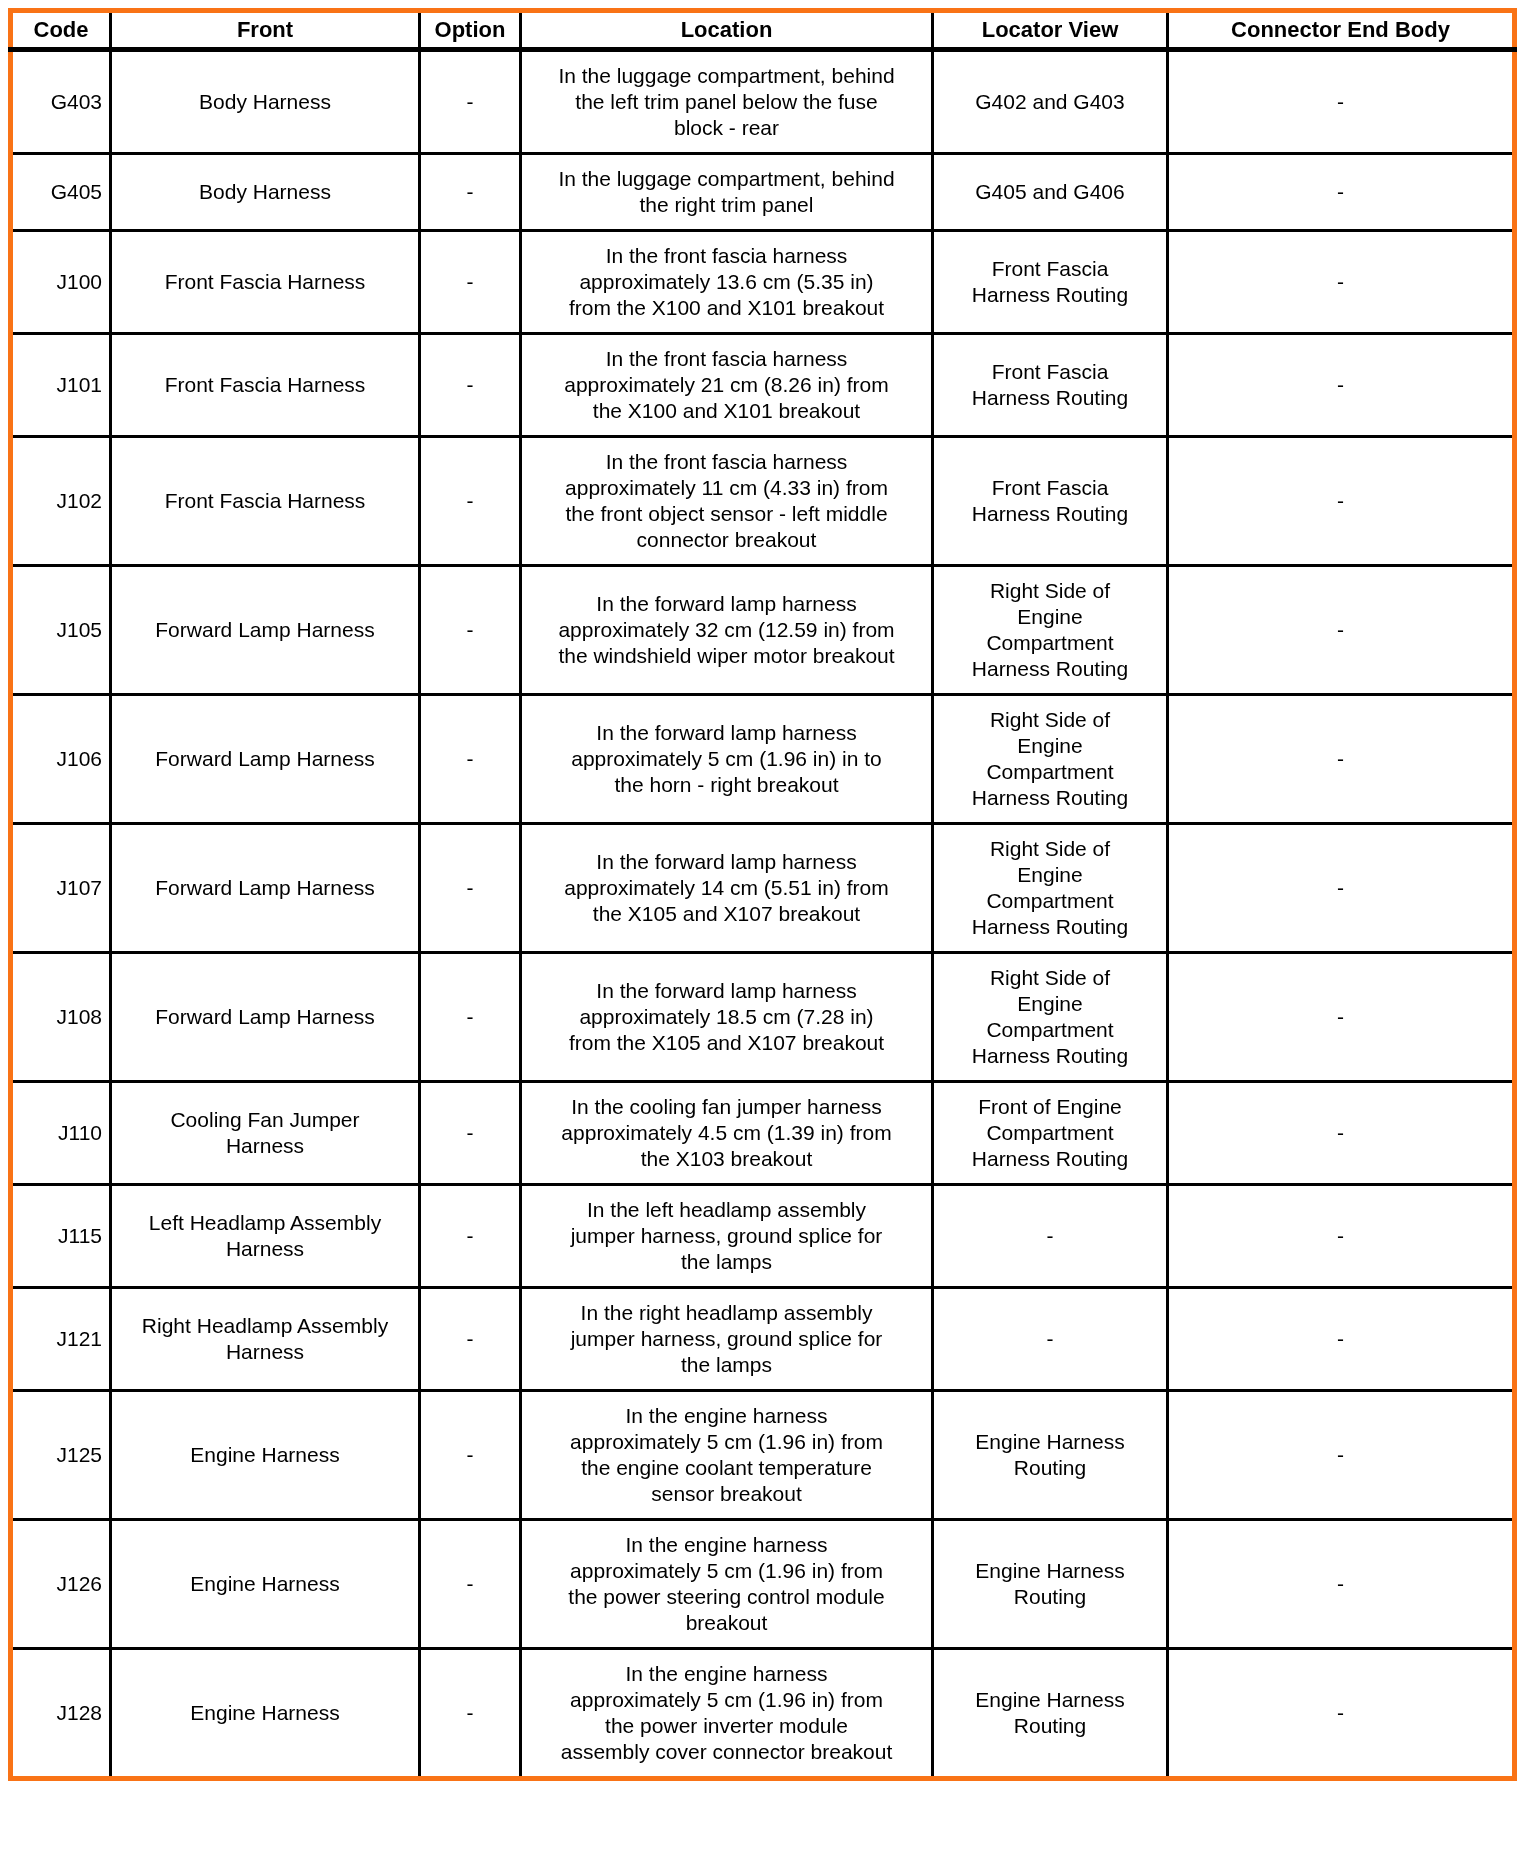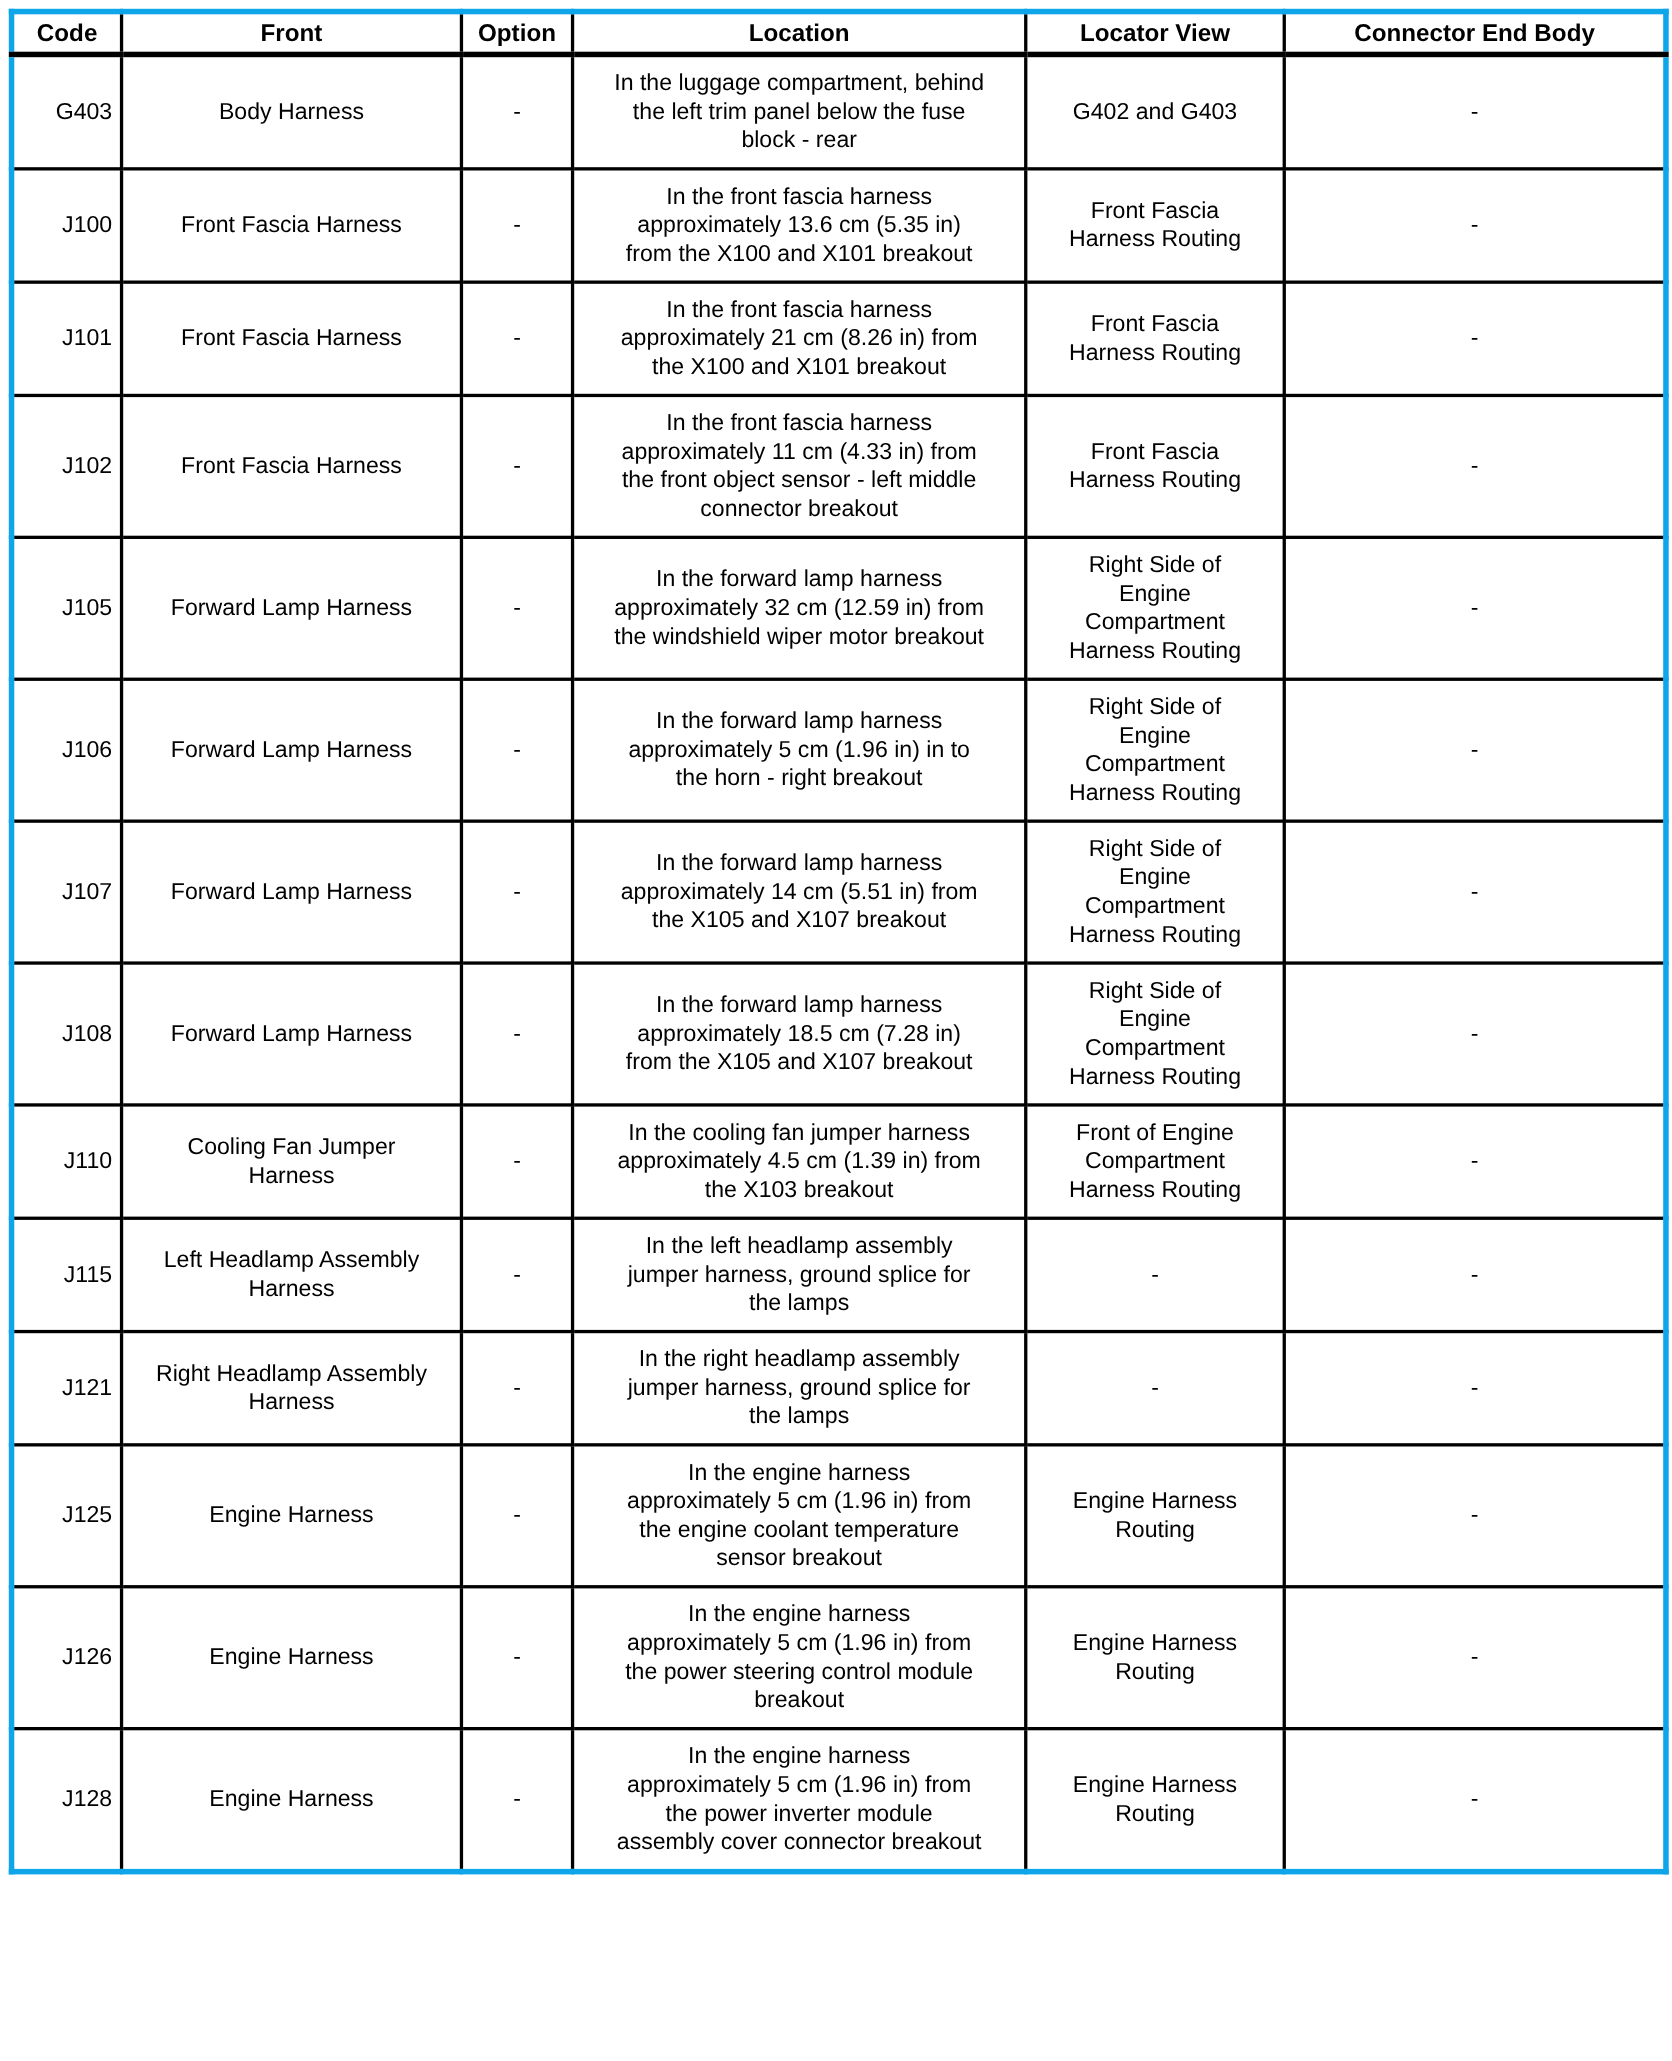--- a/index.html
+++ b/index.html
@@ -14,21 +14,21 @@
     color: #000000;
   }
   .page {
     box-sizing: border-box;
     padding: 8px;
   }
   table.harness-table {
     border-collapse: collapse;
     table-layout: fixed;
     width: 1504px;
-    border: 5px solid #0ea5e9;
+    border: 5px solid #f97316;
   }
   table.harness-table th,
   table.harness-table td {
     border: 3px solid #000000;
     vertical-align: middle;
     overflow: hidden;
   }
   table.harness-table thead th {
     font-size: 22px;
     font-weight: bold;
@@ -85,20 +85,29 @@
     <td class="col-code">G403</td>
     <td class="col-name">Body Harness</td>
     <td class="col-option dash-center">-</td>
     <td class="col-location">In the luggage compartment, behind
 the left trim panel below the fuse
 block - rear</td>
     <td class="col-locator">G402 and G403</td>
     <td class="col-connector dash-center">-</td>
   </tr>
 
+  <tr>
+    <td class="col-code">G405</td>
+    <td class="col-name">Body Harness</td>
+    <td class="col-option dash-center">-</td>
+    <td class="col-location">In the luggage compartment, behind
+the right trim panel</td>
+    <td class="col-locator">G405 and G406</td>
+    <td class="col-connector dash-center">-</td>
+  </tr>
 
 
   <tr>
     <td class="col-code">J100</td>
     <td class="col-name">Front Fascia Harness</td>
     <td class="col-option dash-center">-</td>
     <td class="col-location">In the front fascia harness
 approximately 13.6 cm (5.35 in)
 from the X100 and X101 breakout</td>
     <td class="col-locator">Front Fascia

